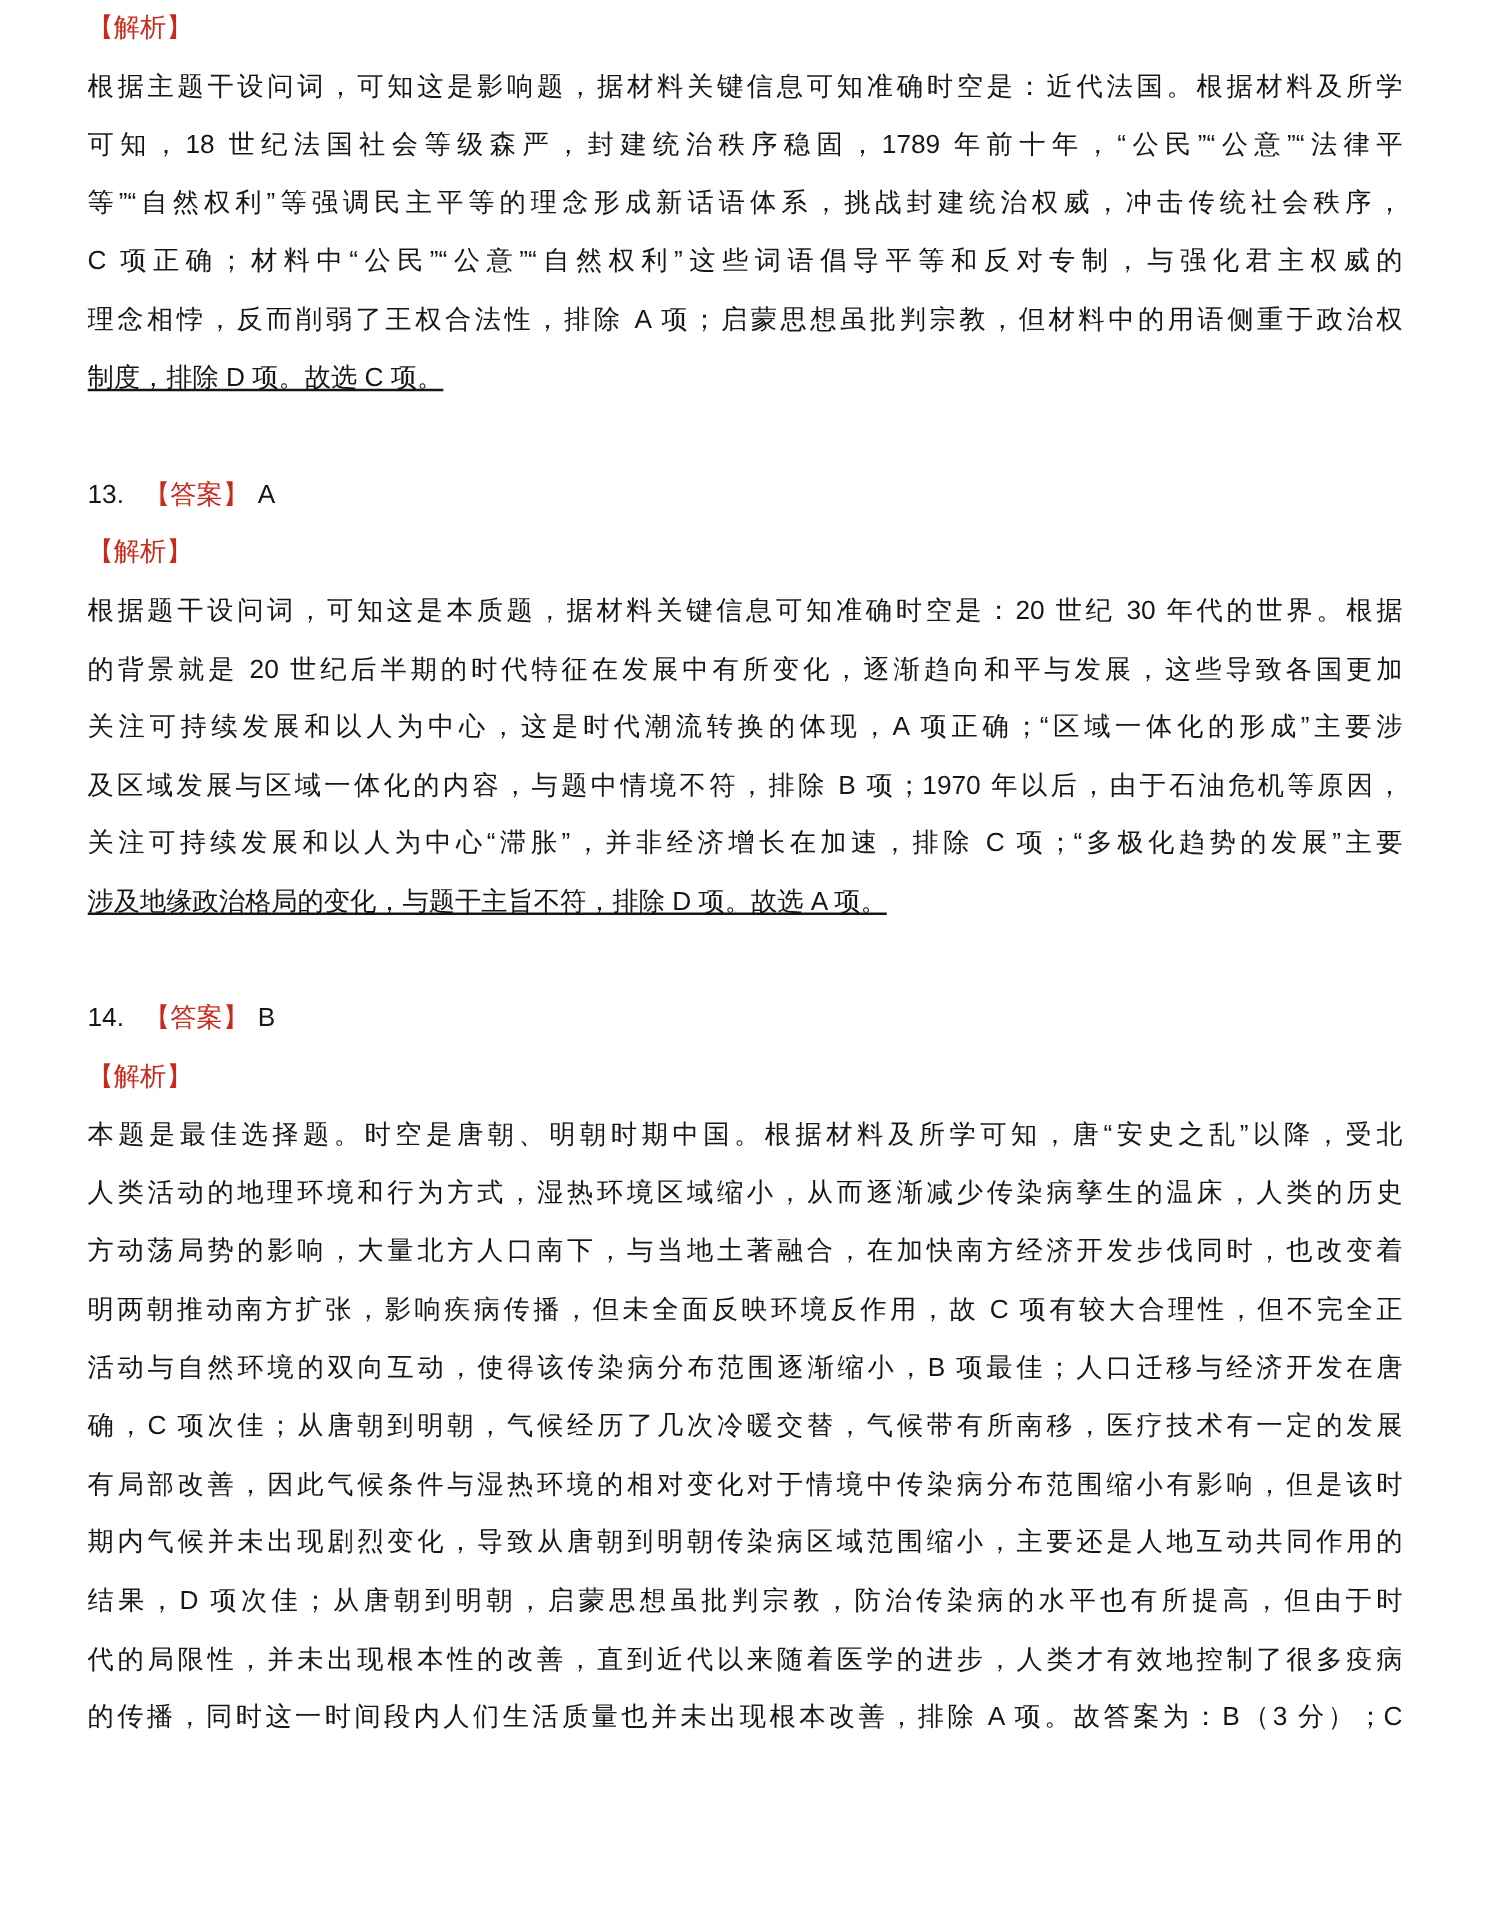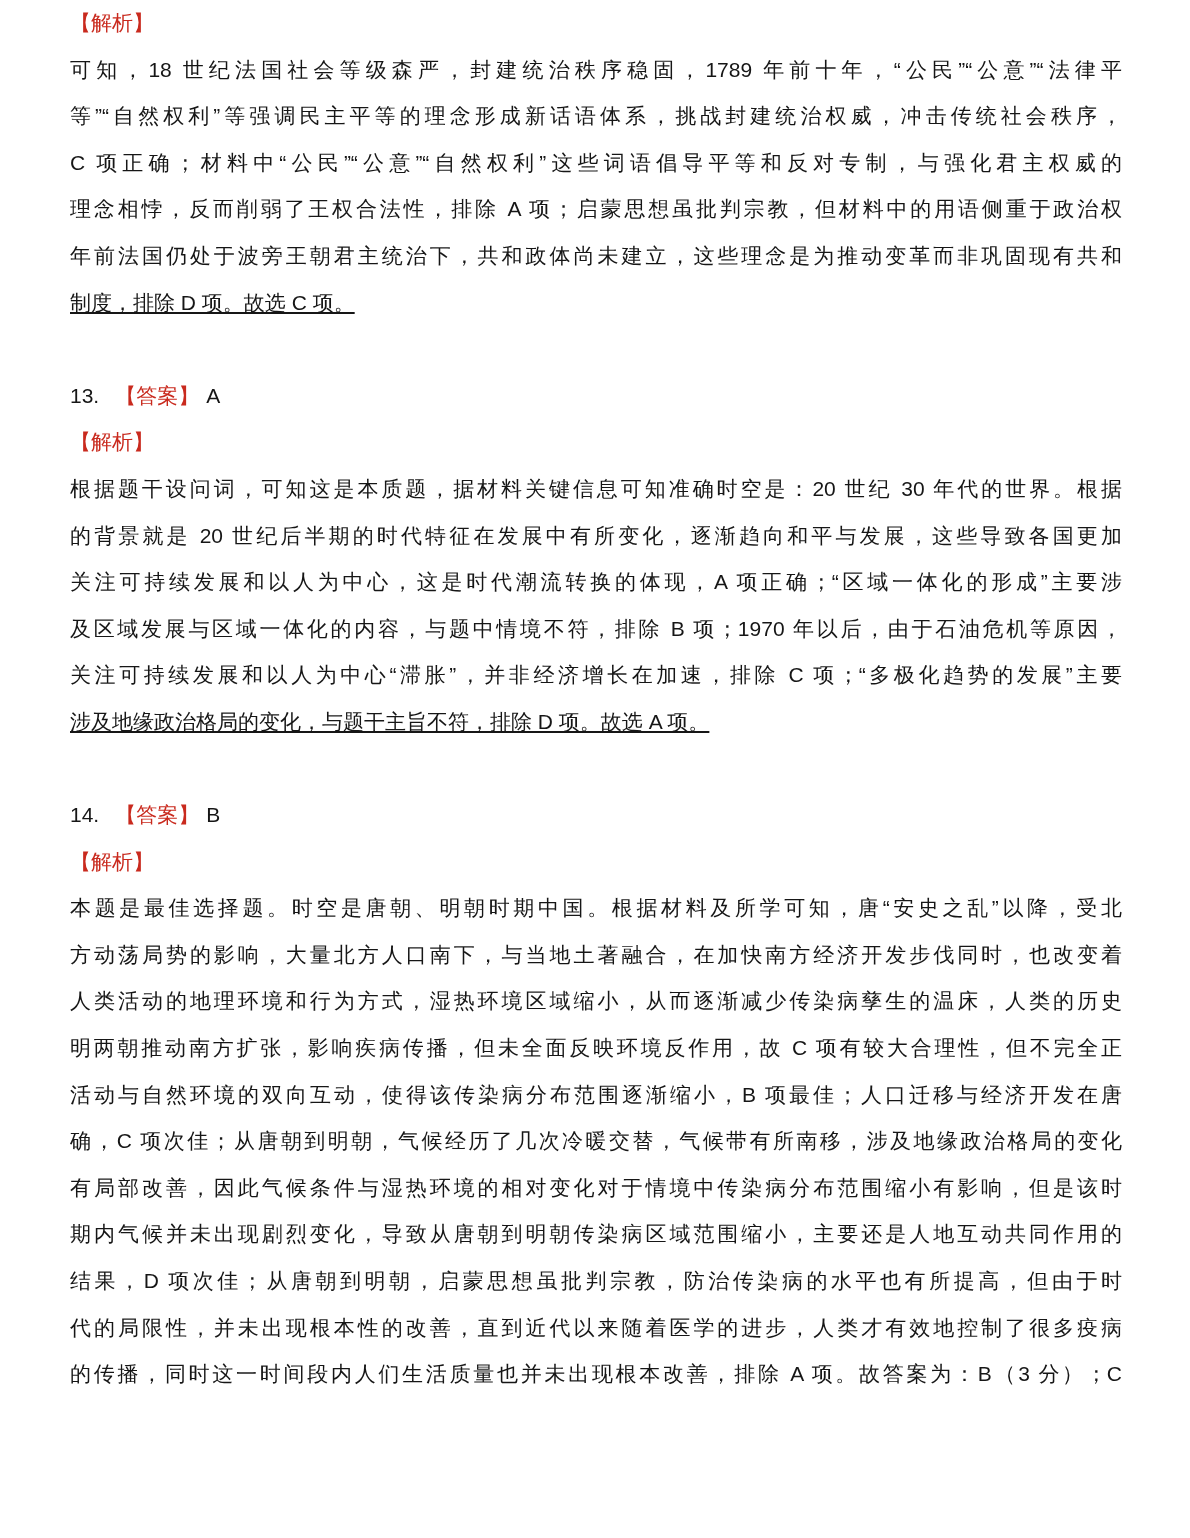--- a/index.html
+++ b/index.html
@@ -53,25 +53,25 @@
   }
 </style>
 </head>
 <body>
 
 <div class="doc">
 
   <div class="line">
     <span class="label-red">【解析】</span>
   </div>
+  <div class="line jline">根据主题干设问词，可知这是影响题，据材料关键信息可知准确时空是：近代法国。根据材料及所学</div>
   <div class="line jline">可知，18 世纪法国社会等级森严，封建统治秩序稳固，1789 年前十年，“公民”“公意”“法律平</div>
   <div class="line jline">等”“自然权利”等强调民主平等的理念形成新话语体系，挑战封建统治权威，冲击传统社会秩序，</div>
   <div class="line jline">C 项正确；材料中“公民”“公意”“自然权利”这些词语倡导平等和反对专制，与强化君主权威的</div>
   <div class="line jline">理念相悖，反而削弱了王权合法性，排除 A 项；启蒙思想虽批判宗教，但材料中的用语侧重于政治权</div>
-  <div class="line jline">年前法国仍处于波旁王朝君主统治下，共和政体尚未建立，这些理念是为推动变革而非巩固现有共和</div>
   <div class="line jline pend">制度，排除 D 项。故选 C 项。</div>
 
   <div class="blank"></div>
 
   <div class="line">
     <span class="qnum">13.</span><span class="label-red">【答案】</span><span class="answer-val">A</span>
   </div>
   <div class="line">
     <span class="label-red">【解析】</span>
   </div>
@@ -84,24 +84,24 @@
 
   <div class="blank"></div>
 
   <div class="line">
     <span class="qnum">14.</span><span class="label-red">【答案】</span><span class="answer-val">B</span>
   </div>
   <div class="line">
     <span class="label-red">【解析】</span>
   </div>
   <div class="line jline">本题是最佳选择题。时空是唐朝、明朝时期中国。根据材料及所学可知，唐“安史之乱”以降，受北</div>
+  <div class="line jline">人类活动的地理环境和行为方式，湿热环境区域缩小，从而逐渐减少传染病孳生的温床，人类的历史</div>
   <div class="line jline">方动荡局势的影响，大量北方人口南下，与当地土著融合，在加快南方经济开发步伐同时，也改变着</div>
-  <div class="line jline">人类活动的地理环境和行为方式，湿热环境区域缩小，从而逐渐减少传染病孳生的温床，人类的历史</div>
   <div class="line jline">明两朝推动南方扩张，影响疾病传播，但未全面反映环境反作用，故 C 项有较大合理性，但不完全正</div>
   <div class="line jline">活动与自然环境的双向互动，使得该传染病分布范围逐渐缩小，B 项最佳；人口迁移与经济开发在唐</div>
-  <div class="line jline">确，C 项次佳；从唐朝到明朝，气候经历了几次冷暖交替，气候带有所南移，涉及地缘政治格局的变化</div>
+  <div class="line jline">确，C 项次佳；从唐朝到明朝，气候经历了几次冷暖交替，气候带有所南移，医疗技术有一定的发展</div>
   <div class="line jline">有局部改善，因此气候条件与湿热环境的相对变化对于情境中传染病分布范围缩小有影响，但是该时</div>
   <div class="line jline">期内气候并未出现剧烈变化，导致从唐朝到明朝传染病区域范围缩小，主要还是人地互动共同作用的</div>
   <div class="line jline">结果，D 项次佳；从唐朝到明朝，启蒙思想虽批判宗教，防治传染病的水平也有所提高，但由于时</div>
   <div class="line jline">代的局限性，并未出现根本性的改善，直到近代以来随着医学的进步，人类才有效地控制了很多疫病</div>
   <div class="line jline">的传播，同时这一时间段内人们生活质量也并未出现根本改善，排除 A 项。故答案为：B（3 分）；C</div>
 
 </div>
 
 </body></html>

